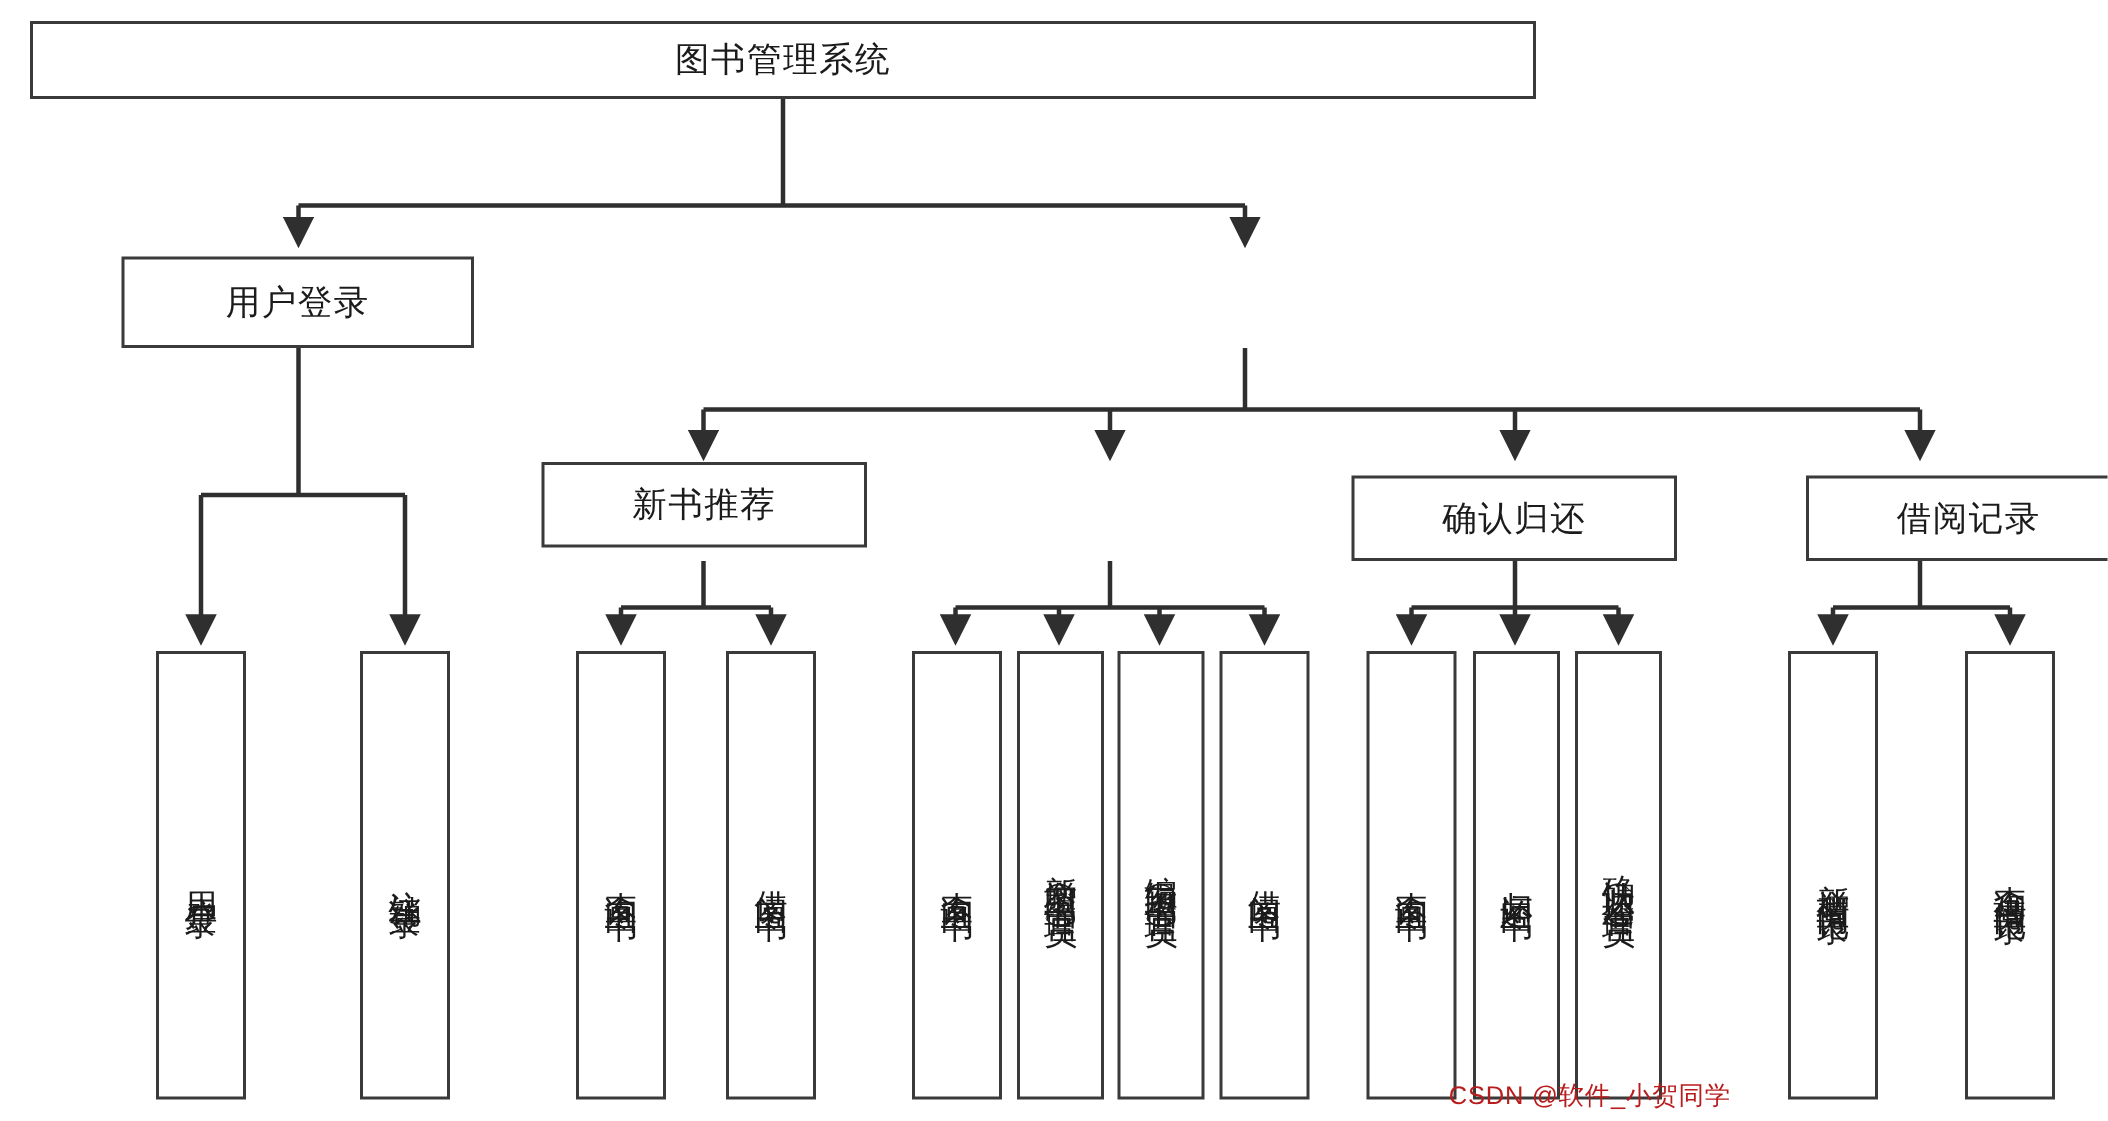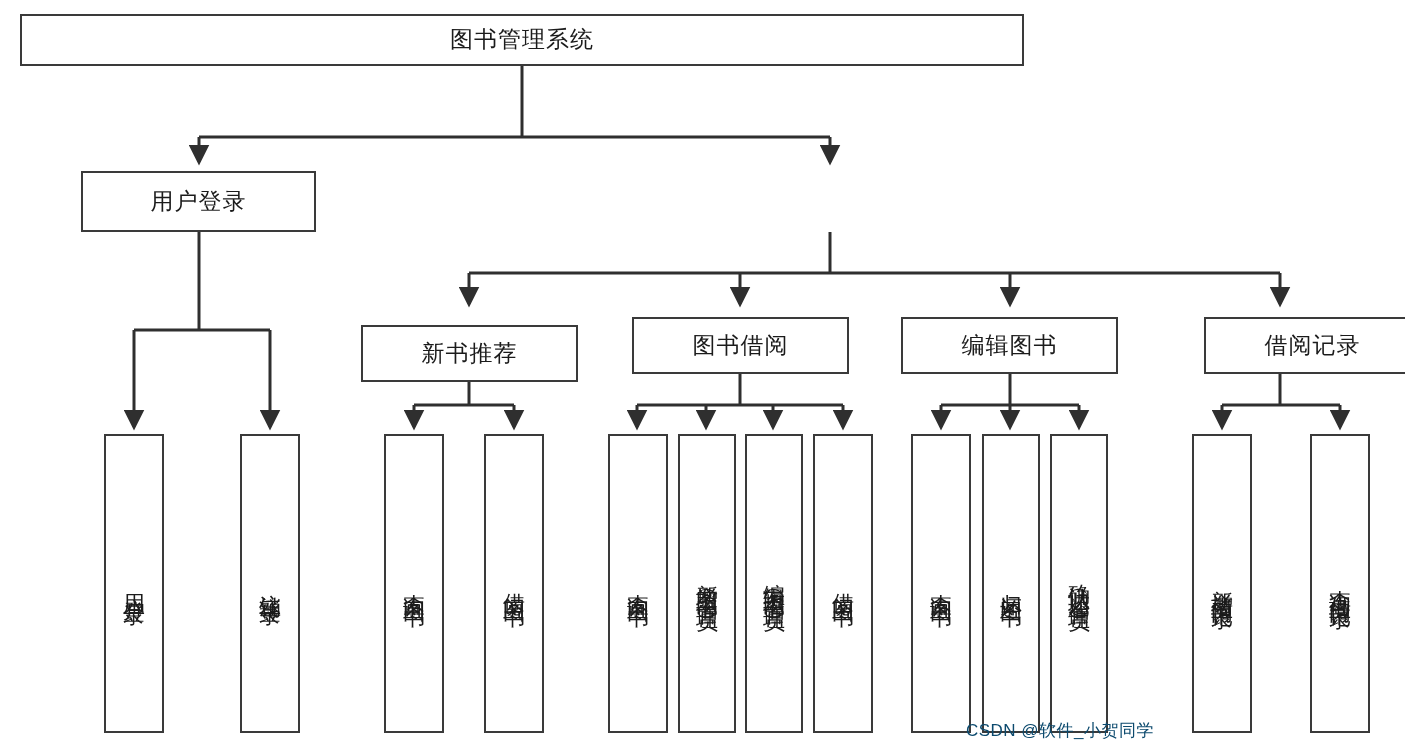--- a/index.html
+++ b/index.html
@@ -32,21 +32,21 @@
     writing-mode:vertical-rl;
     text-orientation:upright;
     letter-spacing:4px;
     white-space:nowrap;
     font-size:22px;
   }
   .watermark{
     position:absolute;
     right:8px;
     bottom:5px;
-    color:#0c4a6e;
+    color:#b91c1c;
     font-size:17px;
     letter-spacing:0.5px;
     white-space:nowrap;
     font-family:"Liberation Sans","DejaVu Sans",sans-serif;
   }
 </style>
 </head>
 <body>
 
 <div id="stage">
@@ -102,28 +102,25 @@
   </svg>
 
   <div class="node-box" style="left:20px;top:14px;width:1004px;height:52px;">
     <span class="node-label">图书管理系统</span>
   </div>
 
   <div class="node-box" style="left:81px;top:171px;width:235px;height:61px;">
     <span class="node-label">用户登录</span>
   </div>
 
-  <div class="node-box" style="left:361px;top:325px;width:217px;height:57px;">
+  <div class="node-box" style="left:361px;top:308px;width:217px;height:57px;">
     <span class="node-label">新书推荐</span>
   </div>
-  <div class="node-box" style="left:632px;top:317px;width:217px;height:57px;">
-    <span class="node-label">图书借阅</span>
-  </div>
   <div class="node-box" style="left:901px;top:317px;width:217px;height:57px;">
-    <span class="node-label">编辑图书</span>
+    <span class="node-label">确认归还</span>
   </div>
   <div class="node-box" style="left:1172px;top:317px;width:217px;height:57px;margin-left:32px;">
     <span class="node-label">借阅记录</span>
   </div>
 
   <div class="node-box" style="left:104px;top:434px;width:60px;height:299px;">
     <span class="node-label vert">用户登录</span>
   </div>
   <div class="node-box" style="left:240px;top:434px;width:60px;height:299px;">
     <span class="node-label vert">注销登录</span>

